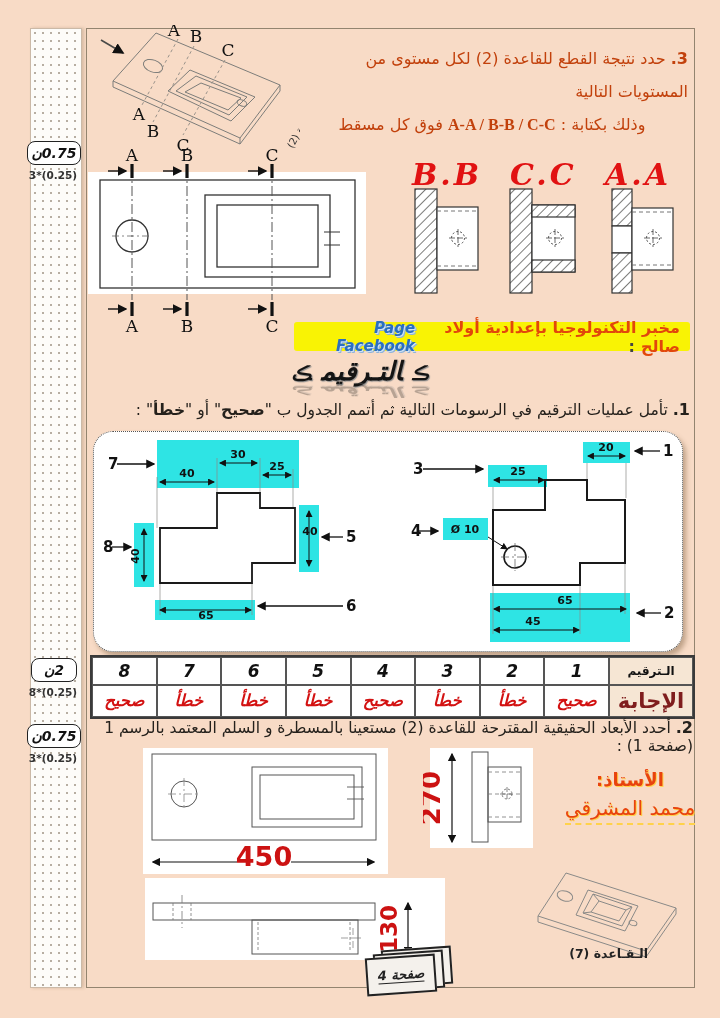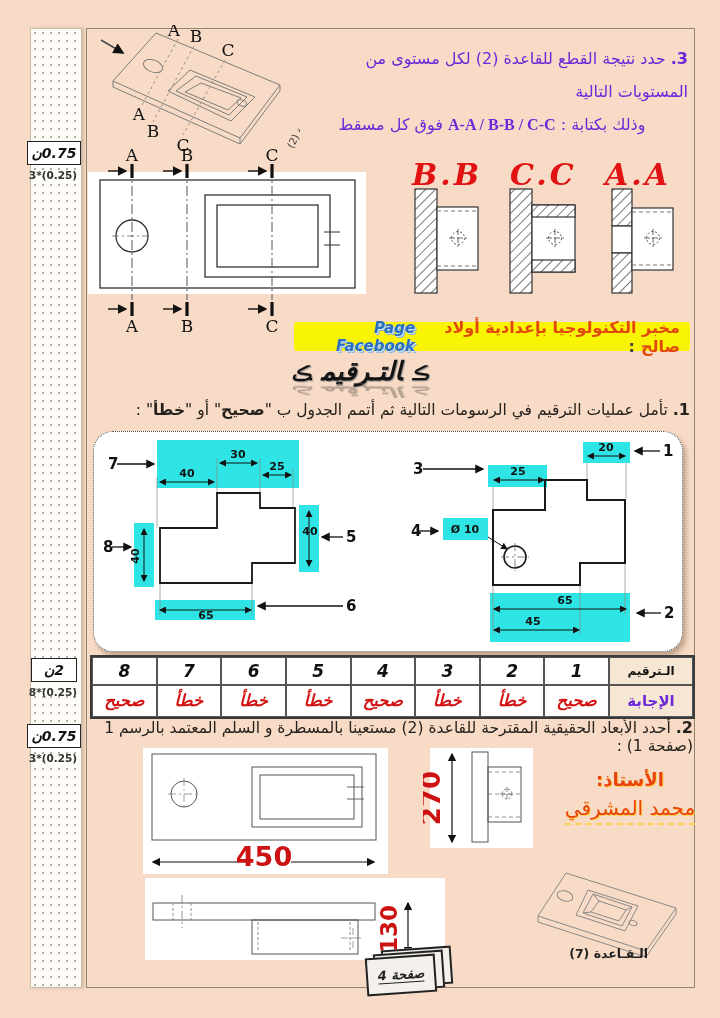--- a/index.html
+++ b/index.html
@@ -4,31 +4,31 @@
 <style>
   html,body{margin:0;padding:0;}
   body{width:720px;height:1018px;overflow:hidden;font-family:"DejaVu Sans",sans-serif;}
   #page{position:relative;width:720px;height:1018px;background:#f8dbc6;}
   .abs{position:absolute;}
 
   
   .strip{left:30px;top:28px;width:50px;height:958px;background-color:#fdfcf9;
     background-image:radial-gradient(circle,#b7aea2 1px,rgba(0,0,0,0) 1.3px);
     background-size:8px 8px;border:1px solid #cbb9a7;box-shadow:2px 0 3px rgba(120,90,60,.25);}
-  .score-box{background:#fff;border:1.6px solid #222;border-radius:0;
+  .score-box{background:#fff;border:1.6px solid #222;border-radius:8px;
     font-weight:bold;font-style:italic;font-size:14px;text-align:center;line-height:22px;color:#111;}
   .score-detail{font-size:10.5px;color:#333;text-align:center;font-weight:bold;}
 
   .frame{left:86px;top:28px;width:607px;height:958px;border:1px solid #93846f;}
 
   
   .qline{direction:rtl;color:#25211c;font-size:15.5px;}
   .qnum{font-weight:bold;font-size:16px;}
   .bold{font-weight:bold;}
-  .q3{left:296px;top:42px;width:392px;font-size:16px;line-height:33px;text-align:right;direction:rtl;color:#6d28d9;}
+  .q3{left:296px;top:42px;width:392px;font-size:16px;line-height:33px;text-align:right;direction:rtl;color:#c2410c;}
   .q3 .l2{text-align:center;}
   .codes{font-weight:bold;font-family:Liberation Serif, serif;}
 
   
   .banner{left:294px;top:322px;width:396px;height:29px;background:#f9f304;border-radius:3px;
     display:flex;flex-direction:row;align-items:center;justify-content:space-between;
     direction:rtl;padding:0 10px;box-sizing:border-box;}
   .banner .ar{color:#e2470b;font-weight:bold;font-size:16px;}
   .banner .sep{color:#444;font-weight:bold;margin:0 6px;}
   .banner .fb{color:#2a6fc0;font-weight:bold;font-style:italic;font-size:15px;
@@ -43,21 +43,21 @@
 
   
   .dbox{left:93px;top:431px;width:588px;height:219px;background:#fff;border:1.6px dotted #555;
     border-radius:20px;box-shadow:3px 4px 5px rgba(120,90,60,.45);}
 
   
   .grid{left:90px;top:655px;width:601px;display:grid;grid-template-columns:84px repeat(8,1fr);
     direction:rtl;border:2px solid #3a3a3a;background:#fff;}
   .cell{border:1px solid #555;text-align:center;box-sizing:border-box;}
   .cell.lab{background:#f6e6d4;font-weight:bold;font-size:12px;color:#111;line-height:26px;}
-  .cell.lab2{background:#f6e6d4;font-weight:bold;font-size:15px;color:#6d28d9;line-height:30px;}
+  .cell.lab2{background:#f6e6d4;font-weight:bold;font-size:21px;color:#7f1d1d;line-height:30px;}
   .cell.num{font-weight:bold;font-style:italic;font-size:17px;line-height:26px;color:#111;}
   .cell.ans{font-weight:bold;font-style:italic;font-size:16.5px;line-height:30px;color:#d31212;}
 
   
   .teacher{left:550px;top:769px;width:160px;text-align:center;direction:rtl;}
   .teacher .t1{font-size:18px;font-weight:bold;color:#e8430e;text-shadow:1px 1px 0 #ffd24a;}
   .teacher .t2{font-size:20px;font-weight:normal;color:#e8430e;text-shadow:1px 1px 0 #ffd24a;
     border-bottom:2px dashed #ffd24a;display:inline-block;padding-bottom:3px;margin-top:6px;}
 
   .iso-caption{left:536px;top:946px;width:112px;font-size:12.5px;font-weight:bold;color:#222;

